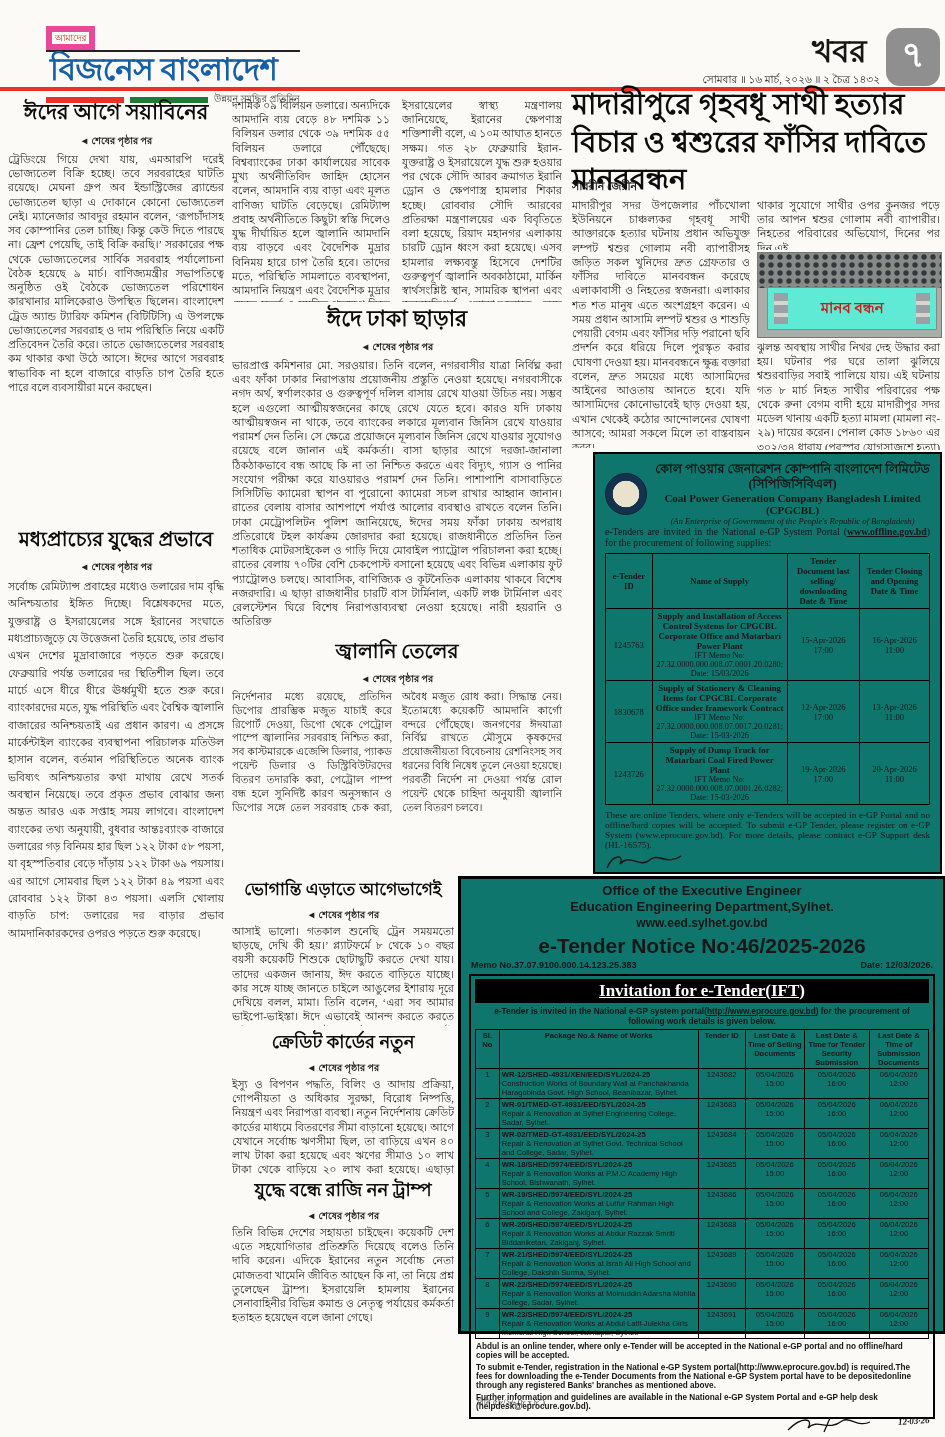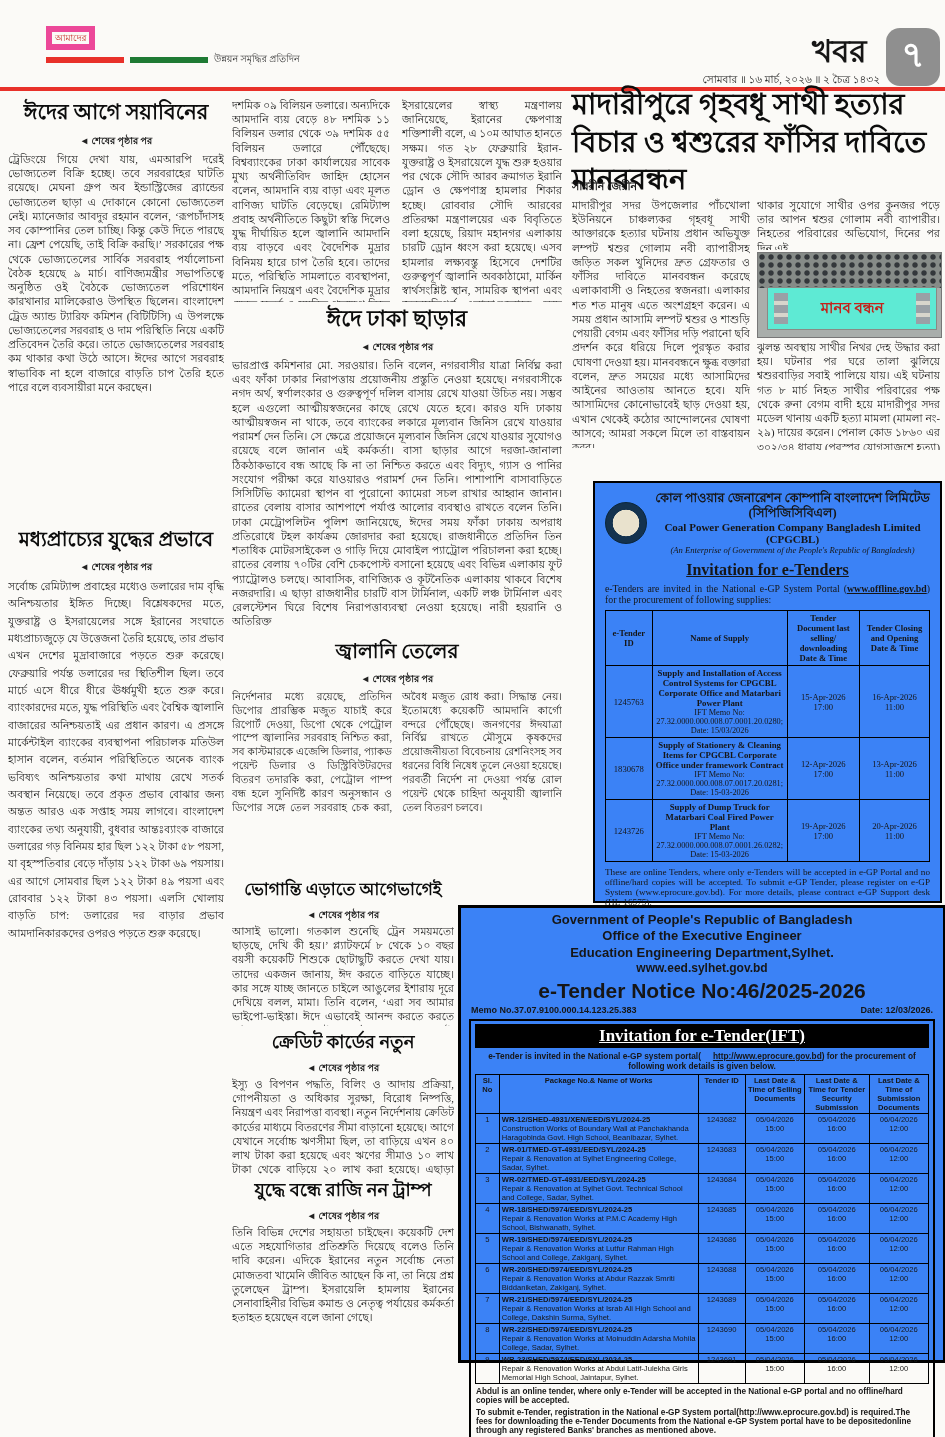--- a/index.html
+++ b/index.html
@@ -31,21 +31,21 @@
          background-color:#868b88;
          background-image:radial-gradient(circle at 4px 4px,#33373b 2.2px,rgba(0,0,0,0) 3.2px);
          background-size:9px 8px;}
   .banner{position:absolute;left:5%;right:2%;top:40%;bottom:8%;background:#5eead4;border:1px solid #8a8a85;
           display:flex;align-items:center;justify-content:center;}
   .banner-text{color:#c4231b;font-weight:bold;font-size:15px;}
   .banner:before,.banner:after{content:"";position:absolute;top:12%;bottom:12%;width:14px;background:
      repeating-linear-gradient(#9aa0a6 0 8px,#d8d5cc 8px 12px);}
   .banner:before{left:6px;} .banner:after{right:6px;}
   
-  .ad{background:#3b82f6;font-family:"Liberation Sans",sans-serif;margin-top:29px;}
+  .ad{background:#0f766e;font-family:"Liberation Sans",sans-serif;}
   .cpg{border:2px solid #000;padding:8px 10px;font-family:"Liberation Serif",serif;}
   .cpg-head{display:flex;gap:8px;align-items:center;}
   .seal{width:40px;height:40px;border-radius:50%;flex:0 0 40px;
         background:radial-gradient(circle,#e9e2cd 0 46%,#14324e 48% 100%);border:1px solid #0a2438;}
   .cpg-bn{font-size:12.5px;font-weight:bold;text-align:center;line-height:1.2;}
   .cpg-en{font-size:11px;font-weight:bold;text-align:center;}
   .cpg-it{font-size:8.6px;font-style:italic;text-align:center;}
   .cpg-inv{font-size:16px;font-weight:bold;text-align:center;text-decoration:underline;margin:6px 0 4px;}
   .cpg-intro{font-size:9.8px;text-align:justify;}
   .cpg-intro b{text-decoration:underline;}
@@ -65,37 +65,38 @@
   .syl{border:3px solid #000;padding:4px 8px;}
   .syl-h{font-size:13px;font-weight:bold;text-align:center;line-height:1.25;}
   .syl-url{font-size:12px;font-weight:bold;text-align:center;}
   .syl-notice{font-size:21px;font-weight:bold;text-align:center;margin:4px 0 2px;}
   .syl-memo{display:flex;justify-content:space-between;font-size:9px;font-weight:bold;margin:2px 2px 4px;}
   .syl-inner{border:2px solid #000;padding:3px 4px;position:relative;}
   .syl-banner{background:#000;color:#fff;text-align:center;font-family:"Liberation Serif",serif;
               font-size:17px;font-weight:bold;padding:2px 0;}
   .syl-banner span{text-decoration:underline;}
   .syl-intro{font-size:8.3px;font-weight:bold;text-align:center;margin:3px 0;}
-  .syl-intro u{font-weight:bold;padding-left:12px;}
+  .syl-intro u{font-weight:bold;}
   .syl table{width:100%;}
   .syl th,.syl td{border:1px solid #000;padding:1px 2px;font-size:7.6px;vertical-align:top;}
   .syl th{text-align:center;font-weight:bold;}
   .syl td.c{text-align:center;}
   .syl .pkg b{display:block;}
   .syl-note{font-size:8.2px;font-weight:bold;margin:3px 1px;}
   .syl-sig{text-align:center;float:right;width:200px;font-size:9px;margin-top:2px;}
   .hand{font-family:"Liberation Serif",serif;font-style:italic;font-weight:bold;transform:rotate(-4deg);}
 </style>
 </head>
 <body>
 
 <div id="page">
 
   <div class="abs" style="left:46px;top:26px;">
     <span class="brand-top">আমাদের</span>
+    <div class="brand-name">বিজনেস বাংলাদেশ</div>
     <div class="brand-bottom">
       <span class="stripe" style="background:#e8312a"></span>
       <span class="stripe" style="background:#1e7a34"></span>
       <span class="tagline">উন্নয়ন সমৃদ্ধির প্রতিদিন</span>
     </div>
   </div>
   <div class="abs section-title" style="left:812px;top:36px;">খবর</div>
   <div class="abs pagenum" style="left:886px;top:28px;">৭</div>
   <div class="abs dateline" style="left:610px;top:72px;width:270px;">সোমবার ॥ ১৬ মার্চ, ২০২৬ ॥ ২ চৈত্র ১৪৩২</div>
   <div class="abs top-rule" style="left:0;top:87px;width:945px;"></div>
@@ -170,21 +171,20 @@
 
   <div class="abs ad cpg" style="left:593px;top:452px;width:325px;height:402px;">
     <div class="cpg-head">
       <div class="seal"></div>
       <div style="flex:1;">
         <div class="cpg-bn">কোল পাওয়ার জেনারেশন কোম্পানি বাংলাদেশ লিমিটেড (সিপিজিসিবিএল)</div>
         <div class="cpg-en">Coal Power Generation Company Bangladesh Limited (CPGCBL)</div>
         <div class="cpg-it">(An Enterprise of Government of the People's Republic of Bangladesh)</div>
       </div>
     </div>
-    <div class="cpg-inv">Invitation for e-Tenders</div>
     <div class="cpg-intro"><span>e-Tenders are invited in the National e-GP System Portal (</span><b>www.offline.gov.bd</b><span>) for the procurement of following supplies:</span></div>
     <table>
       <tbody>
           <tr>
         <th style="width:40px;">e-Tender ID</th>
         <th style="width:128px;">Name of Supply</th>
         <th style="width:66px;">Tender Document last selling/ downloading Date &amp; Time</th>
         <th style="width:64px;">Tender Closing and Opening Date &amp; Time</th>
       </tr>
       <tr>
@@ -234,21 +234,20 @@
     </svg>
     <div class="sig-name">(S. M. Abdul Mannaf)</div>
     <div class="sig-line">Superintending Engineer (Procurement) (Additional Charge)</div>
     <div style="display:flex;justify-content:space-between;align-items:flex-end;">
       <span class="sig-line">CPGCBL, Dhaka. Phone: 01787-678669</span>
       <span class="smallprint">বিনি ৫৯/২৬ (৪ x ৬″)</span>
     </div>
   </div>
 
   <div class="abs ad syl" style="left:458px;top:876px;width:466px;height:444px;">
-    <div class="syl-h">Government of People's Republic of Bangladesh</div>
     <div class="syl-h">Office of the Executive Engineer</div>
     <div class="syl-h">Education Engineering Department,Sylhet.</div>
     <div class="syl-url">www.eed.sylhet.gov.bd</div>
     <div class="syl-notice">e-Tender Notice No:46/2025-2026</div>
     <div class="syl-memo">
       <span>Memo No.37.07.9100.000.14.123.25.383</span>
       <span>Date: 12/03/2026.</span>
     </div>
     <div class="syl-inner">
       <div class="syl-banner"><span>Invitation for e-Tender(IFT)</span></div>

